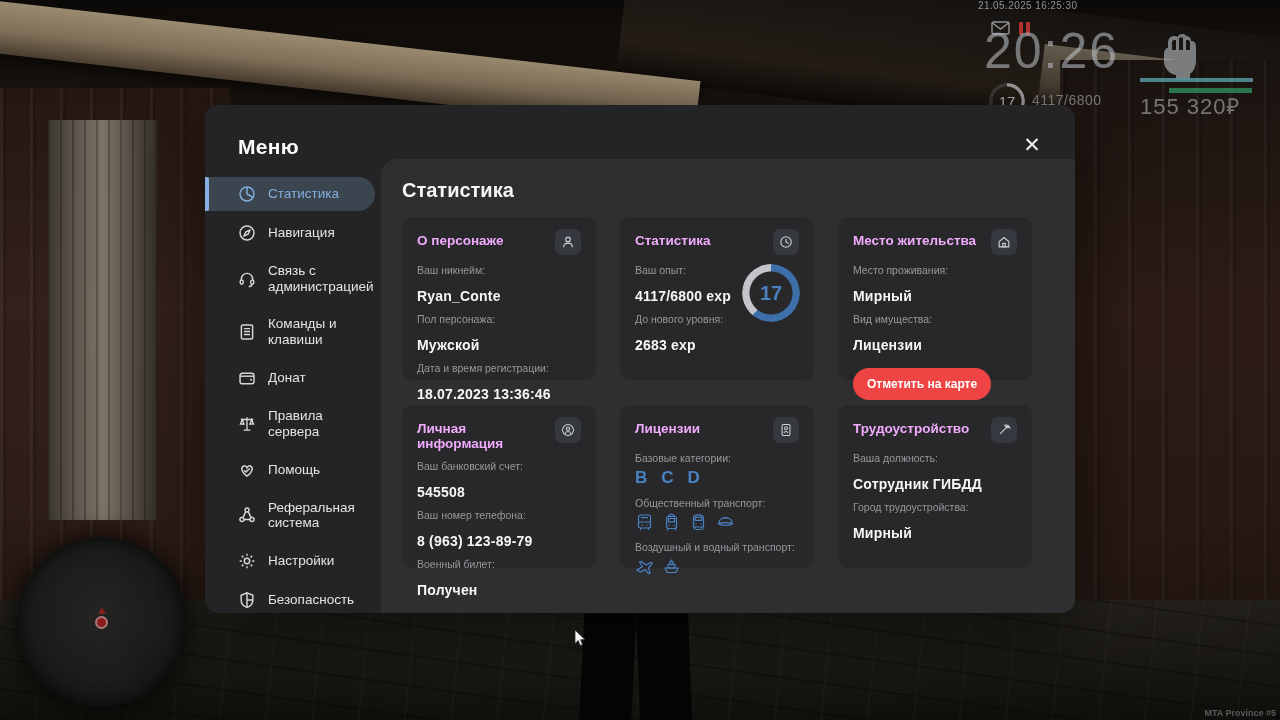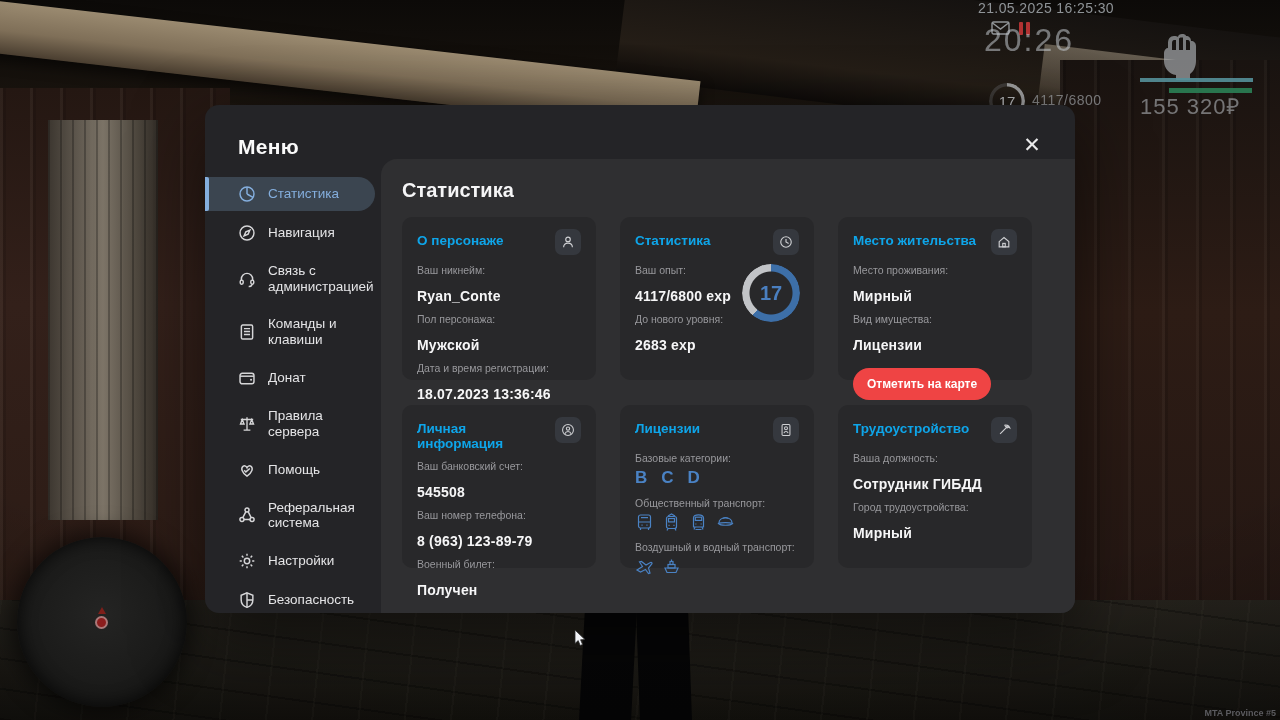--- a/index.html
+++ b/index.html
@@ -37,26 +37,26 @@
       repeating-linear-gradient(96deg, rgba(120,115,100,.06) 0 2px, transparent 2px 46px),
       repeating-linear-gradient(8deg, rgba(0,0,0,.25) 0 2px, transparent 2px 30px),
       linear-gradient(180deg,#26231d 0%,#1d1b16 60%,#15130f 100%); }
   .sc-leg { top:608px; width:52px; height:112px; background:#060607; border-radius:6px 6px 0 0; }
   .sc-leg.l1 { left:582px; transform:skewX(-3deg); }
   .sc-leg.l2 { left:638px; transform:skewX(2deg); }
   .sc-vignette { inset:0;
     background:radial-gradient(120% 90% at 50% 35%, transparent 55%, rgba(0,0,0,.45) 100%); }
 
   
-  .hud-date { position:absolute; left:978px; top:0px; font-size:14px; letter-spacing:.4px;
+  .hud-date { position:absolute; left:978px; top:0px; font-size:10px; letter-spacing:.4px;
     color:rgba(165,170,175,.85); }
   .hud-mail { position:absolute; left:991px; top:21px; width:19px; height:14px; color:rgba(175,180,185,.8); }
   .hud-pause { position:absolute; left:1019px; top:22px; display:flex; gap:3px; }
   .hud-pause i { display:block; width:4px; height:13px; border-radius:1px; }
-  .hud-time { position:absolute; left:984px; top:22px; font-size:32px; font-weight:400; letter-spacing:2px;
+  .hud-time { position:absolute; left:984px; top:22px; font-size:50px; font-weight:400; letter-spacing:2px;
     color:rgba(195,200,205,.55); }
   .hud-level { position:absolute; left:989px; top:83px; width:36px; height:36px; border-radius:50%;
     display:flex; align-items:center; justify-content:center; }
   .hud-level::before { content:""; position:absolute; inset:0; border-radius:50%;
     background:var(--hud-ring, conic-gradient(rgba(205,208,212,.7) 0 61%, rgba(110,112,116,.35) 0));
     -webkit-mask:radial-gradient(closest-side, transparent calc(100% - 4px), #000 calc(100% - 3px));
             mask:radial-gradient(closest-side, transparent calc(100% - 4px), #000 calc(100% - 3px)); }
   .hud-level span { font-size:15px; color:rgba(215,218,222,.8); }
   .hud-exp { position:absolute; left:1032px; top:92px; font-size:14px; color:rgba(185,190,195,.6); letter-spacing:.5px; }
   .hud-fist { position:absolute; left:1160px; top:34px; width:38px; height:46px; color:rgba(175,180,185,.65); }
@@ -92,21 +92,21 @@
   .side-item.active .ic { color:#84aedd; }
   .side-item.active::before { content:""; position:absolute; left:0; top:0; bottom:0; width:4px;
     background:#84aedd; border-radius:0 2px 2px 0; }
 
   
   .content { flex:1; background:#2f2f31; border-radius:16px 0 0 0; padding:18px 21px; min-width:0; }
   .content-title { font-size:20px; font-weight:bold; color:#f5f5f6; margin:2px 0 15px 0; }
   .cards { display:grid; grid-template-columns:repeat(3, 194px); grid-auto-rows:163px; gap:25px 24px; }
   .card { position:relative; background:#28282a; border-radius:10px; padding:12px 15px; }
   .card-head { display:flex; align-items:flex-start; justify-content:space-between; }
-  .card-title { font-size:13.5px; font-weight:600; color:#0ea5e9; padding-top:4px; }
+  .card-title { font-size:13.5px; font-weight:600; color:#f0abfc; padding-top:4px; }
   .badge { width:26px; height:26px; border-radius:7px; background:#35383e; display:flex; align-items:center;
     justify-content:center; color:#cfd0d3; flex:0 0 26px; }
   .badge svg { width:14px; height:14px; }
   .f-label { font-size:10.5px; color:#98989c; margin-top:9px; }
   .f-value { font-size:14px; font-weight:bold; color:#f6f6f7; margin-top:12px; letter-spacing:.2px; }
 
   .ring { position:absolute; right:14px; top:47px; width:58px; height:58px; border-radius:50%;
     display:flex; align-items:center; justify-content:center; }
   .ring::before { content:""; position:absolute; inset:0; border-radius:50%;
     background:var(--ring-bg, conic-gradient(#3d6fa8 0 61%, #c2c4c7 0));

